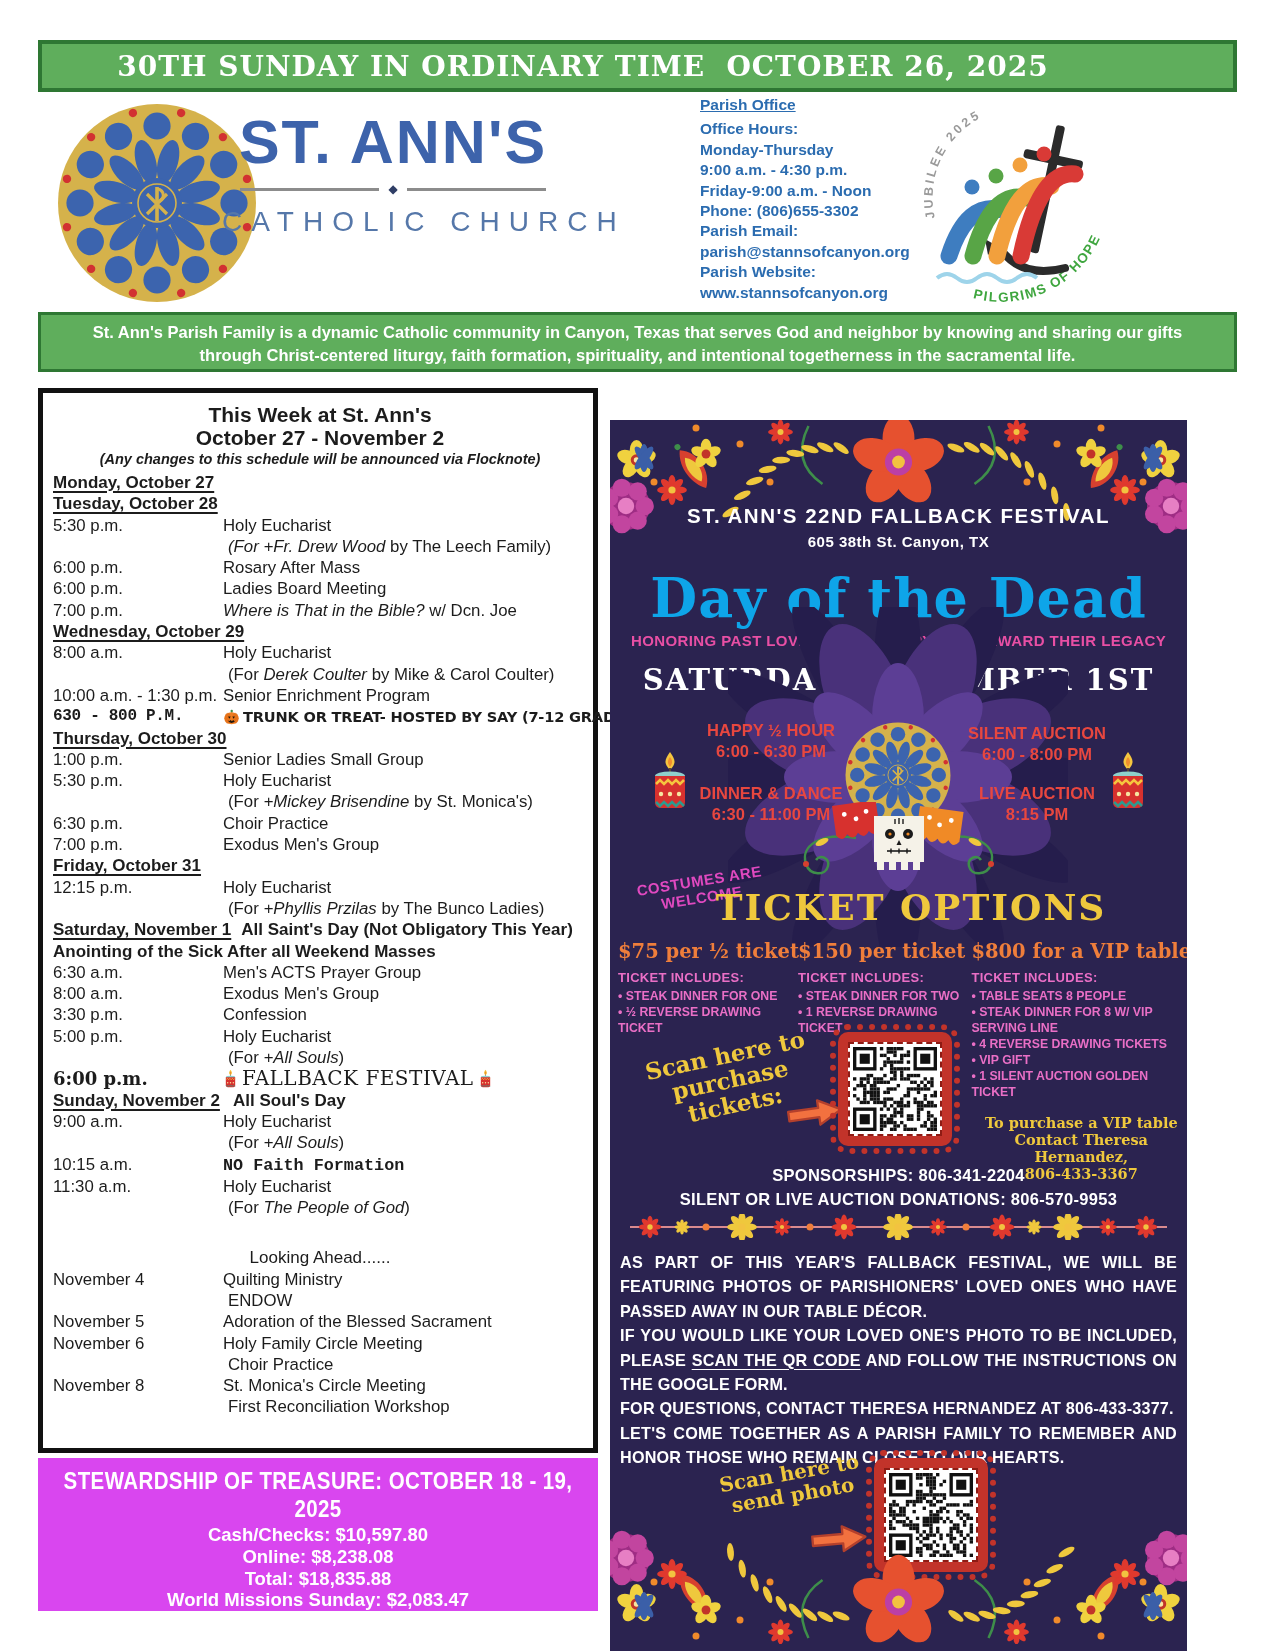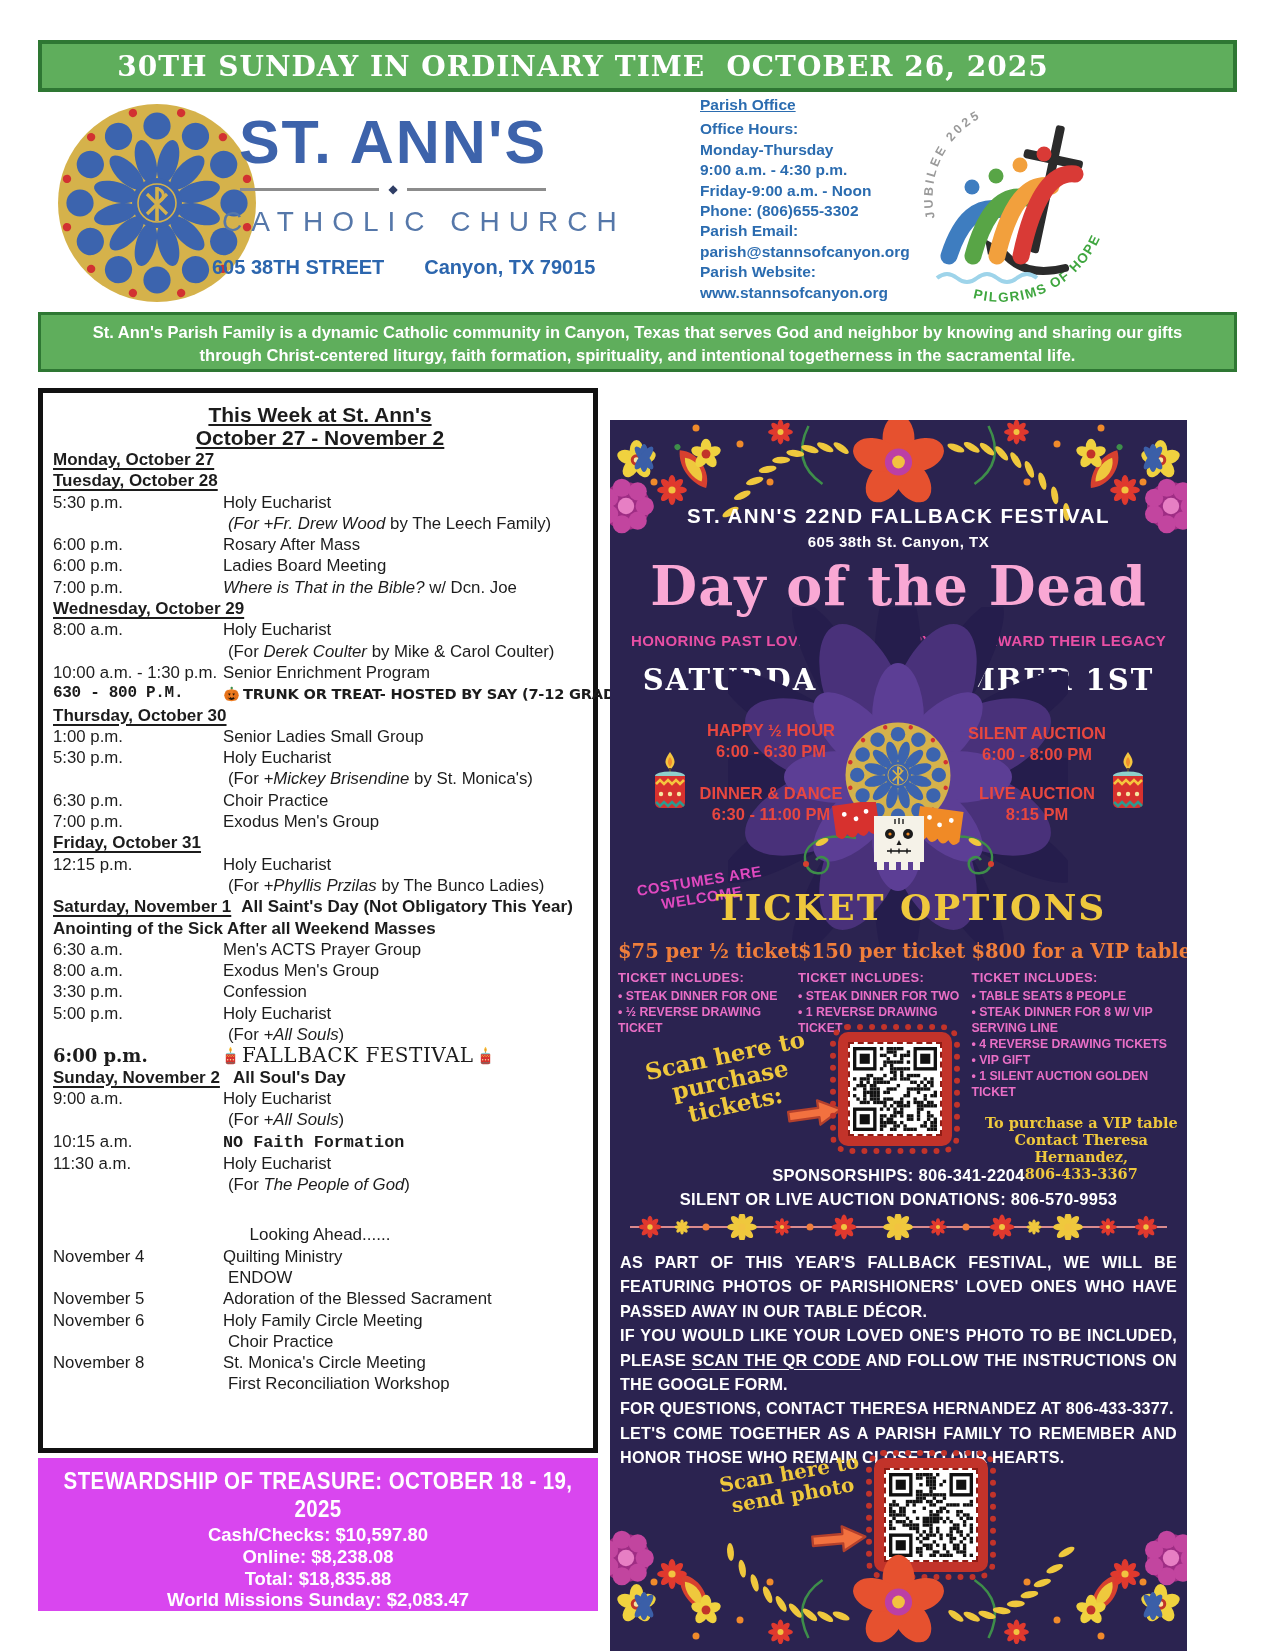--- a/index.html
+++ b/index.html
@@ -26,21 +26,21 @@
       font-size:15.5px;font-weight:600;line-height:20.4px;}
   .parish .head{text-decoration:underline;font-weight:700;margin-bottom:4px;}
   .jubilee{position:absolute;left:915px;top:98px;width:195px;height:205px;}
   
   .mission{position:absolute;left:38px;top:312px;width:1199px;height:60px;background:#5FAE5C;
       border:3px solid #2E7733;box-sizing:border-box;color:#fff;font-size:16.5px;font-weight:600;
       text-align:center;line-height:23px;padding:6px 30px 0 30px;}
   
   .sched{position:absolute;left:38px;top:388px;width:560px;height:1065px;background:#fff;
       border:5px solid #111;box-sizing:border-box;padding:10px 6px 0 10px;color:#1c1c1c;}
-  .sched-title{font-size:21px;font-weight:700;text-align:center;line-height:23px;text-decoration:underline;}
+  .sched-title{font-size:21px;font-weight:700;text-align:center;line-height:23px;}
   .sched-note{font-size:14.5px;font-weight:700;font-style:italic;text-align:center;margin:2px 0 5px;}
   .row{display:flex;line-height:21.3px;font-size:16.8px;}
   .row .tm{flex:0 0 170px;white-space:nowrap;}
   .row .ds{flex:1;}
   .row.padrow .ds{padding-left:5px;}
   .dayrow .d{font-weight:700;font-size:17px;text-decoration:underline;text-underline-offset:3px;
       text-decoration-thickness:1.5px;min-width:170px;display:inline-block;}
   .dayrow .extra{font-weight:700;font-size:17px;margin-left:10px;}
   .boldline{font-weight:700;font-size:17px;line-height:21.3px;}
   .centerrow{text-align:center;font-size:17px;line-height:21.3px;margin-top:8px;}
@@ -58,22 +58,22 @@
       color:#fff;text-align:center;}
   .steward .h{font-size:20.5px;font-weight:700;letter-spacing:0.4px;padding-top:12px;transform:scaleY(1.15);}
   .steward .lines{margin-top:6px;}
   .steward .ln{font-size:18.5px;font-weight:700;line-height:21.8px;}
   
   .poster{position:absolute;left:610px;top:388px;width:577px;height:1250px;background:#2B2350;
       overflow:hidden;color:#fff;margin-top:32px;}
   .poster .abs{position:absolute;}
   .p-title{top:84px;width:100%;text-align:center;font-size:20.5px;font-weight:700;letter-spacing:1.5px;}
   .p-addr{top:113px;width:100%;text-align:center;font-size:15px;font-weight:600;letter-spacing:0.5px;}
-  .p-big{top:134px;width:100%;text-align:center;font-family:"DejaVu Serif",serif;font-weight:700;
-      font-size:54px;color:#f9a8d4;letter-spacing:1px;}
+  .p-big{top:146px;width:100%;text-align:center;font-family:"DejaVu Serif",serif;font-weight:700;
+      font-size:54px;color:#0ea5e9;letter-spacing:1px;}
   .p-tag{top:212px;width:100%;text-align:center;color:#E84FA4;font-size:15px;font-weight:700;letter-spacing:0.4px;}
   .p-date{top:243px;width:100%;text-align:center;font-family:"DejaVu Serif",serif;font-weight:700;
       font-size:29px;letter-spacing:2px;}
   .p-time{position:absolute;width:150px;color:#E8473F;font-weight:700;text-align:center;
       font-size:16.5px;line-height:20px;transform:scaleY(1.05);}
   .p-costumes{left:18px;top:452px;width:145px;color:#E049C0;font-weight:800;font-size:15px;
       transform:rotate(-9deg);text-align:center;line-height:17px;letter-spacing:0.5px;}
   .p-ticketops{top:466px;width:100%;text-align:center;font-family:"DejaVu Serif",serif;font-weight:700;
       font-size:36px;color:#EFC83D;letter-spacing:2px;padding-left:25px;box-sizing:border-box;}
   .p-cols{top:520px;left:8px;width:561px;display:flex;}
@@ -183,24 +183,20 @@
       <path d="M50 43 a3.2 3.2 0 1 1 0 6.4" stroke="#D5B24B" stroke-width="1.6" fill="none"></path>
       <path d="M45 45.5 L55 55.5 M55 45.5 L45 55.5" stroke="#D5B24B" stroke-width="1.6" fill="none"></path>
     </svg>
   <div class="church-name">
     <div class="nm">ST. ANN'S</div>
     <div class="div-line">
         <span class="dm">◆</span>
       </div>
     <div class="sub">CATHOLIC CHURCH</div>
   </div>
-  <div class="church-address">
-    <span>605 38TH STREET</span>
-    <span>Canyon, TX 79015</span>
-  </div>
 
   <div class="parish">
     <div class="head">Parish Office</div>
     <div id="parish-lines">
         <div class="ln">Office Hours:</div>
         <div class="ln">Monday-Thursday</div>
         <div class="ln">9:00 a.m. - 4:30 p.m.</div>
         <div class="ln">Friday-9:00 a.m. - Noon</div>
         <div class="ln">Phone: (806)655-3302</div>
         <div class="ln">Parish Email:</div>
@@ -232,20 +228,21 @@
     <path d="M106 158 Q 124 72 160 76" stroke="#D93A36" stroke-width="17" fill="none" stroke-linecap="round"></path>
     <circle cx="129" cy="56" r="7.5" fill="#D93A36"></circle>
     <path d="M22 180 Q32 172 42 180 T 62 180 T 82 180 T 102 180 T 122 180" stroke="#9ED4EA" stroke-width="4" fill="none"></path>
   </svg>
 
   <div class="mission">St. Ann's Parish Family is a dynamic Catholic community in Canyon, Texas that serves God and neighbor by knowing and sharing our gifts through Christ-centered liturgy, faith formation, spirituality, and intentional togetherness in the sacramental life.</div>
 
   <div class="sched">
     <div class="sched-title">This Week at St. Ann's</div>
     <div class="sched-title">October 27 - November 2</div>
+    <div class="sched-note">(Any changes to this schedule will be announced via Flocknote)</div>
     <div id="sched-rows">
         <div class="row dayrow">
           <span class="d">Monday, October 27</span>
         </div>
         <div class="row dayrow">
           <span class="d">Tuesday, October 28</span>
         </div>
         <div class="row">
           <span class="tm">5:30 p.m.</span>
           <span class="ds"><span>Holy Eucharist</span></span>

